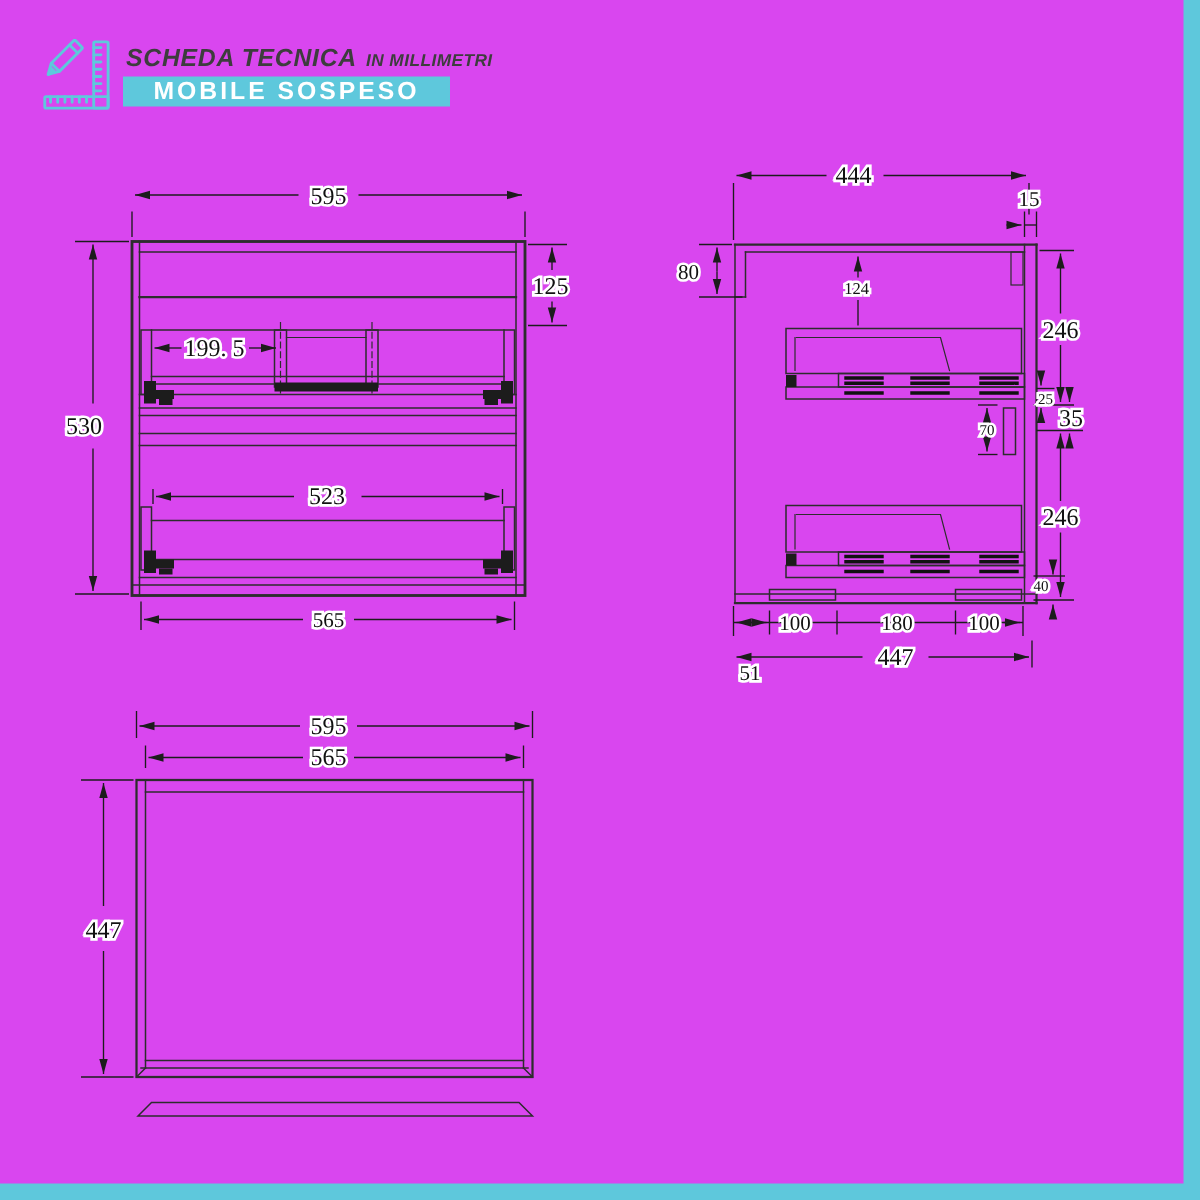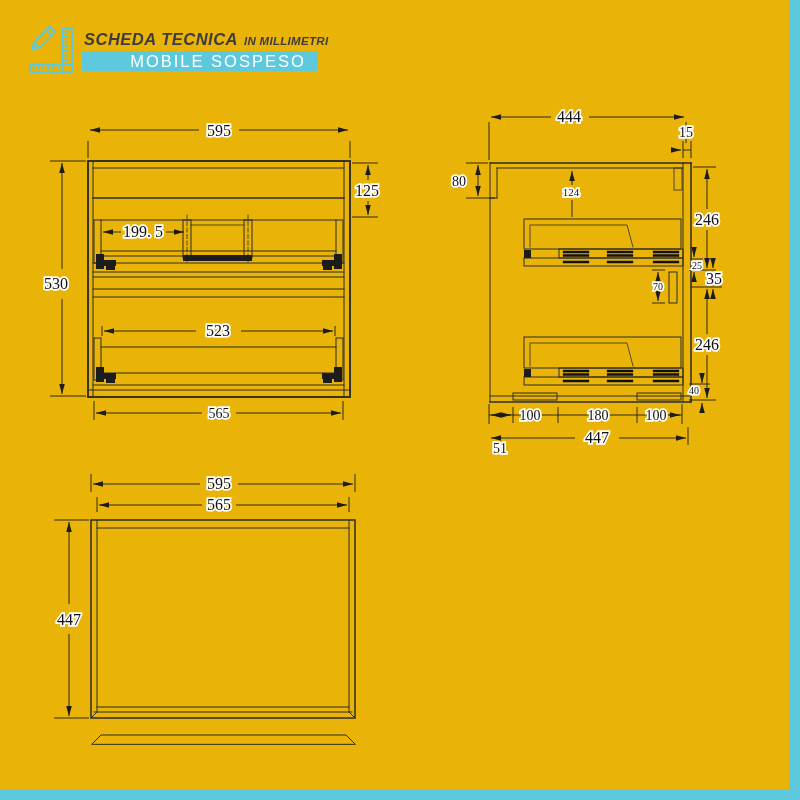--- a/index.html
+++ b/index.html
@@ -1,26 +1,26 @@
 <!DOCTYPE html>
 <html><head>
 <meta charset="utf-8">
 <style>
   html,body{margin:0;padding:0;background:#fff;}
-  .page{position:relative;width:800px;height:800px;background:#eab308;overflow:hidden;
+  .page{position:relative;width:800px;height:800px;background:#d946ef;overflow:hidden;
         font-family:"Liberation Sans", sans-serif;}
   .accent-right{position:absolute;top:0;right:0;width:11px;height:800px;background:#5ec8dc;}
   .accent-bottom{position:absolute;left:0;bottom:0;width:800px;height:11px;background:#5ec8dc;}
   .hdr-icon{position:absolute;left:26px;top:26px;width:48px;height:48px;}
   .title-row{position:absolute;left:84px;top:30px;display:flex;align-items:baseline;}
   .title{font-size:16.5px;font-weight:bold;font-style:italic;color:#3d3d3d;letter-spacing:.5px;}
   .subtitle{font-size:11.5px;font-weight:bold;font-style:italic;color:#3d3d3d;margin-left:6px;letter-spacing:.3px;}
-  .badge{position:absolute;left:82px;top:51px;width:200px;height:20px;background:#5ec8dc;
-         color:#fff;font-weight:normal;font-size:16.5px;letter-spacing:2px;
-         display:flex;align-items:center;justify-content:center;padding-left:36px;}
+  .badge{position:absolute;left:82px;top:51px;width:218px;height:20px;background:#5ec8dc;
+         color:#fff;font-weight:bold;font-size:16.5px;letter-spacing:2px;
+         display:flex;align-items:center;justify-content:center;}
   .sheet{position:absolute;left:0;top:0;}
   
   .ln line,.ln rect,.ln path,.ln polyline{stroke:#2d2d2d;stroke-width:1;fill:none;stroke-linecap:square;}
   .sw2{stroke-width:1.9 !important;} .sw15{stroke-width:1.5 !important;} .sw08{stroke-width:.8 !important;}
   .dash{stroke-dasharray:4 2.5;stroke-width:.8 !important;}
   .blk rect,.blk path{fill:#1c1c1c !important;stroke:none !important;}
   .dims line{stroke:#1c1c1c;stroke-width:.9;fill:none;}
   .dots line{stroke:#111;stroke-width:2.3;stroke-dasharray:1.6 2.3;}
   text.d{font-family:"Liberation Serif", serif;font-size:16px;fill:#111;text-anchor:middle;
          stroke:#fff;stroke-width:3.5px;paint-order:stroke;}

